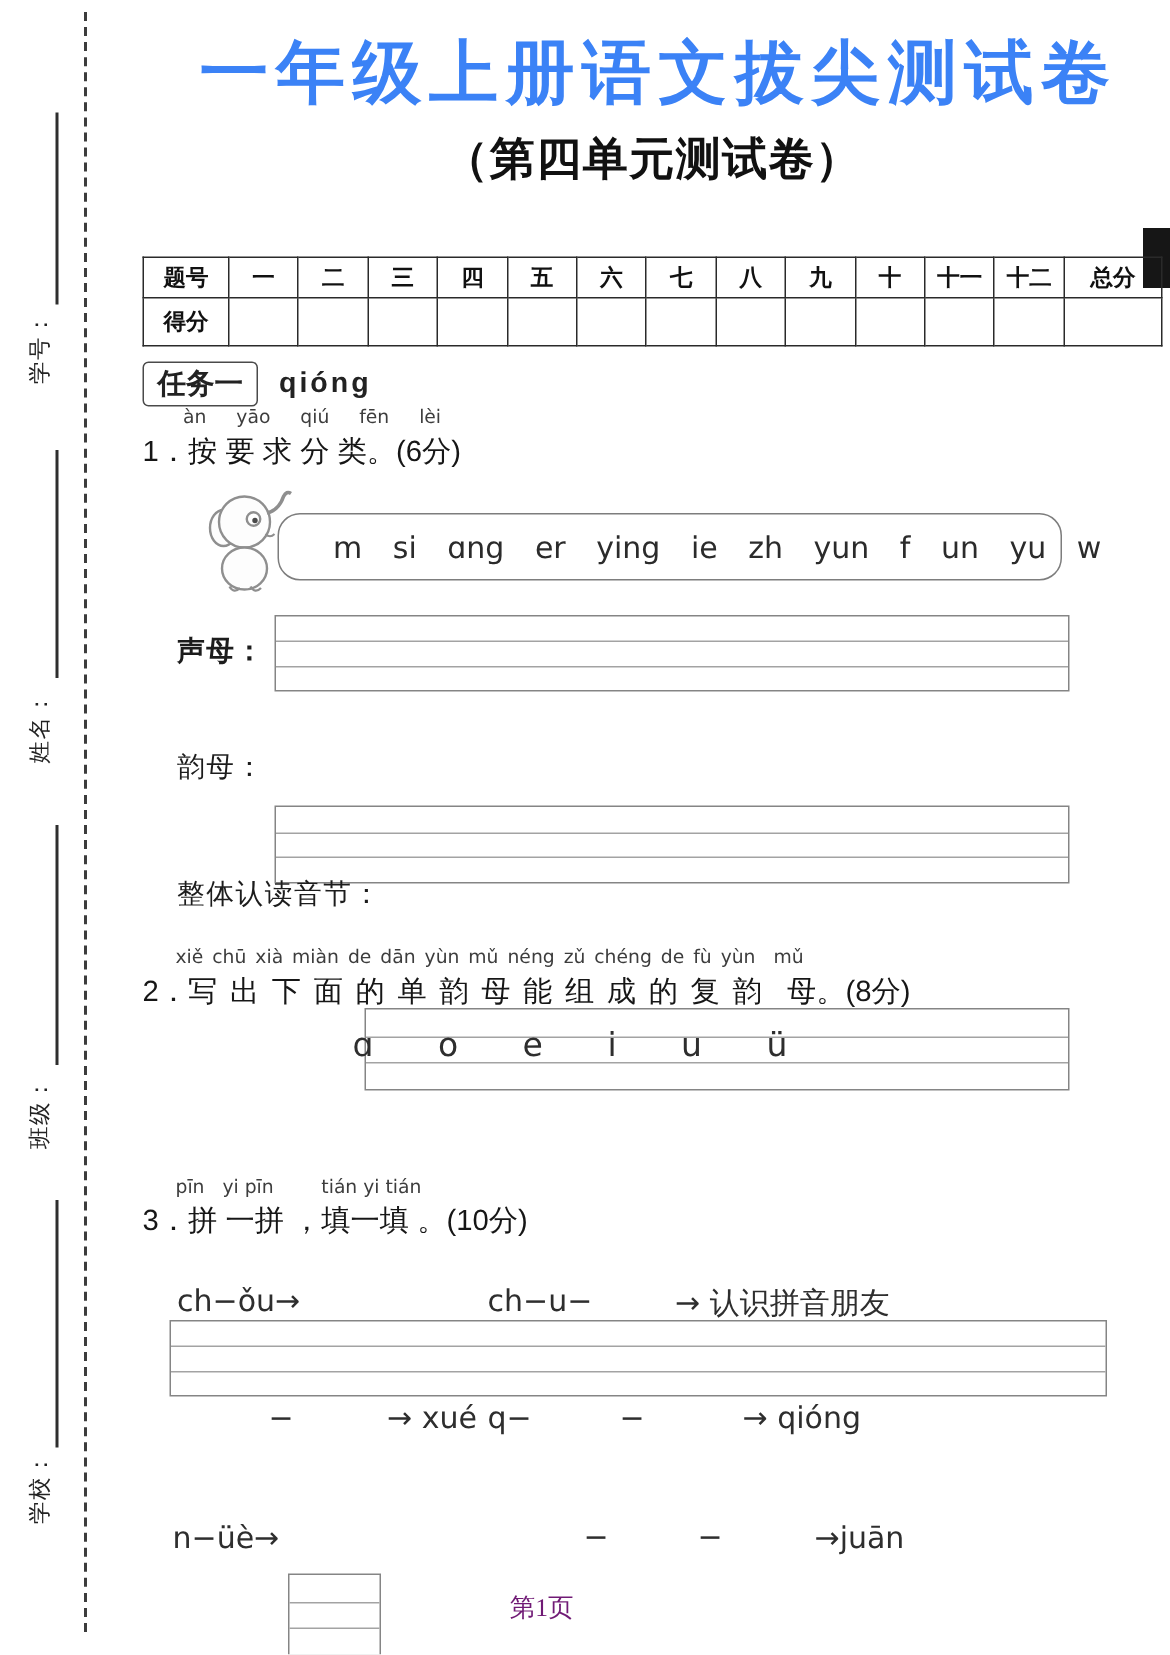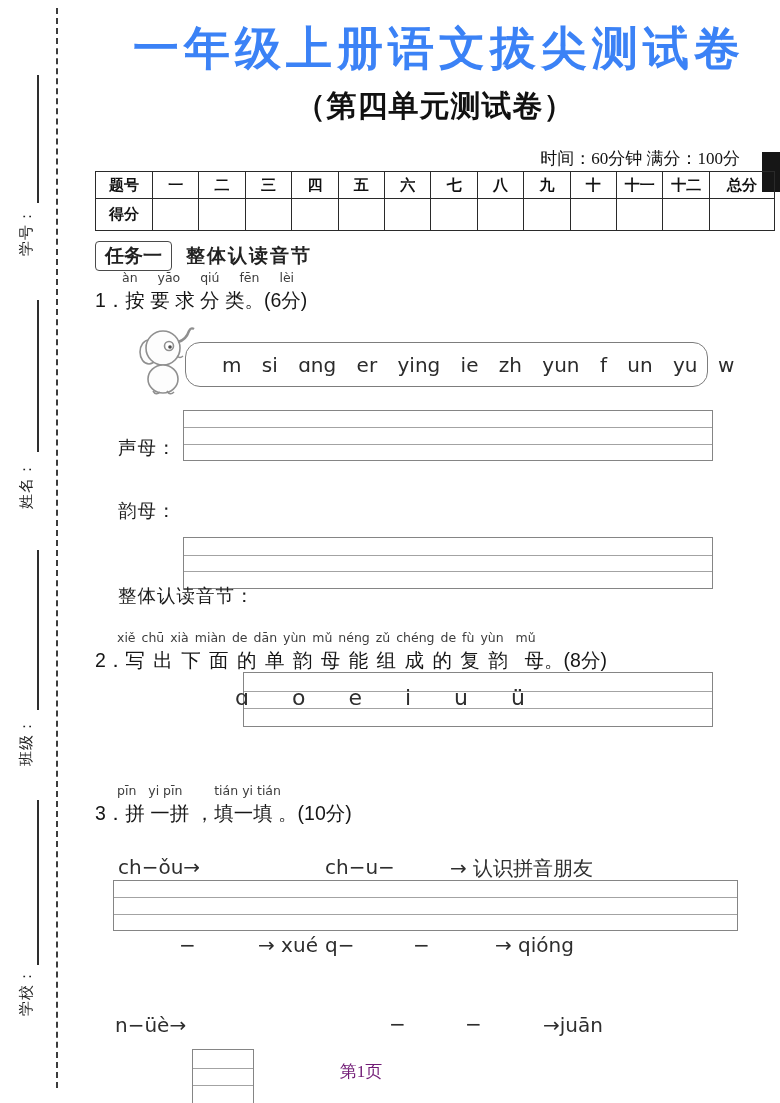--- a/index.html
+++ b/index.html
@@ -86,21 +86,20 @@
   <div class="seal-label f2">姓名：</div>
   <div class="seal-label f3">班级：</div>
   <div class="seal-label f4">学校：</div>
 
   <div class="scan-mark"></div>
 
   <div class="main">
 
     <div class="abs title">一年级上册语文拔尖测试卷</div>
     <div class="abs subtitle">（第四单元测试卷）</div>
-    <div class="abs meta">时间：60分钟  满分：100分</div>
 
     <table class="score-table">
       <thead>
         <tr>
           <th class="col-first">题号</th>
           <th>一</th>
           <th>二</th>
           <th>三</th>
           <th>四</th>
           <th>五</th>
@@ -129,42 +128,42 @@
           <td></td>
           <td></td>
           <td></td>
           <td></td>
         </tr>
       </tbody>
     </table>
 
     <div class="abs banner">
       <span class="banner-badge">任务一</span>
-      <span class="banner-title">整体认读音节</span>
+      <span class="banner-title">qióng</span>
     </div>
 
     <div class="abs py" style="top:270px;left:27px;word-spacing:6px;">àn  yāo  qiú  fēn  lèi</div>
     <div class="abs qtext" style="top:287px;left:0;">1．按 要 求 分 类。(6分)</div>
 
     <svg class="abs elephant" width="66" height="76" viewBox="0 0 66 76">
       <g fill="#fdfdfd" stroke="#8f8f8f" stroke-width="1.6">
         <ellipse cx="16" cy="30" rx="9" ry="12"></ellipse>
         <circle cx="30" cy="26" r="17"></circle>
         <path d="M45 20 Q 53 18 56 9 Q 58 5 61 7" fill="none" stroke-width="2.4"></path>
         <ellipse cx="30" cy="57" rx="15" ry="14"></ellipse>
         <path d="M20 69 q 3 5 7 1 M34 69 q 3 5 7 1" fill="none"></path>
         <circle cx="36" cy="24" r="4.5" fill="#ffffff"></circle>
       </g>
       <circle cx="37" cy="25" r="1.8" fill="#4a4a4a"></circle>
       <path d="M44 34 q 3 3 6 0" fill="none" stroke="#8f8f8f" stroke-width="1.4"></path>
     </svg>
 
     <div class="abs pill">m si ɑng er ying ie zh yun f un yu w</div>
 
-    <div class="abs row-label" style="top:435px;left:23px;">声母：</div>
+    <div class="abs row-label" style="top:421px;left:23px;font-weight:bold;">声母：</div>
     <div class="abs pg" style="top:410px;left:88px;width:530px;height:51px;"></div>
 
     <div class="abs row-label" style="top:498px;left:23px;">韵母：</div>
     <div class="abs pg" style="top:486px;left:88px;width:530px;height:52px;"></div>
 
     <div class="abs row-label" style="top:583px;left:23px;">整体认读音节：</div>
     <div class="abs pg" style="top:569px;left:148px;width:470px;height:55px;"></div>
 
     <div class="abs py" style="top:630px;left:22px;word-spacing:2px;">xiě chū xià miàn de dān yùn mǔ néng zǔ chéng de fù yùn  mǔ</div>
     <div class="abs qtext" style="top:647px;left:0;word-spacing:3px;">2．写 出 下 面 的 单 韵 母 能 组 成 的 复 韵  母。(8分)</div>

